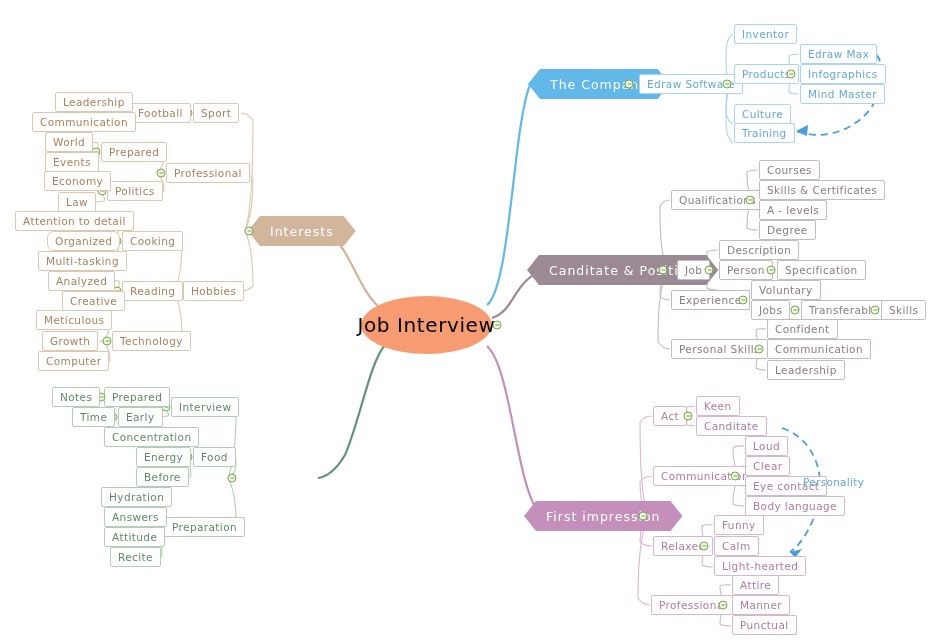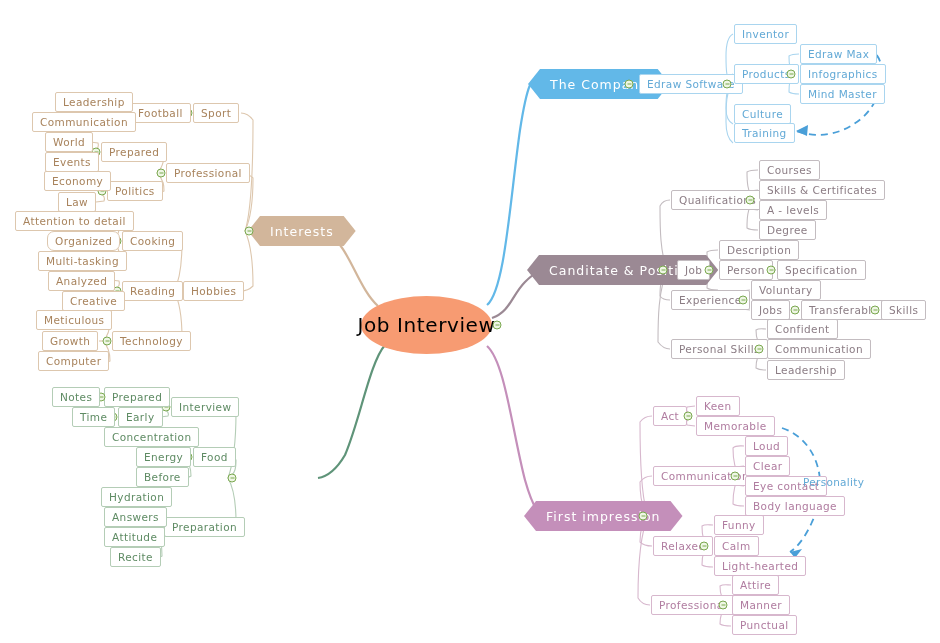--- a/index.html
+++ b/index.html
@@ -362,21 +362,21 @@
   </div>
 
   <div class="node c-pink" style="left:653px;top:416px;">
     <span>Act</span>
   </div>
   <div class="handle" style="left:688px;top:416px;"></div>
   <div class="node c-pink" style="left:696px;top:406px;">
     <span>Keen</span>
   </div>
   <div class="node c-pink" style="left:696px;top:426px;">
-    <span>Memorable</span>
+    <span>Canditate</span>
   </div>
 
   <div class="node c-pink" style="left:653px;top:476px;">
     <span>Communication</span>
   </div>
   <div class="handle" style="left:735px;top:476px;"></div>
   <div class="node c-pink" style="left:745px;top:446px;">
     <span>Loud</span>
   </div>
   <div class="node c-pink" style="left:745px;top:466px;">

